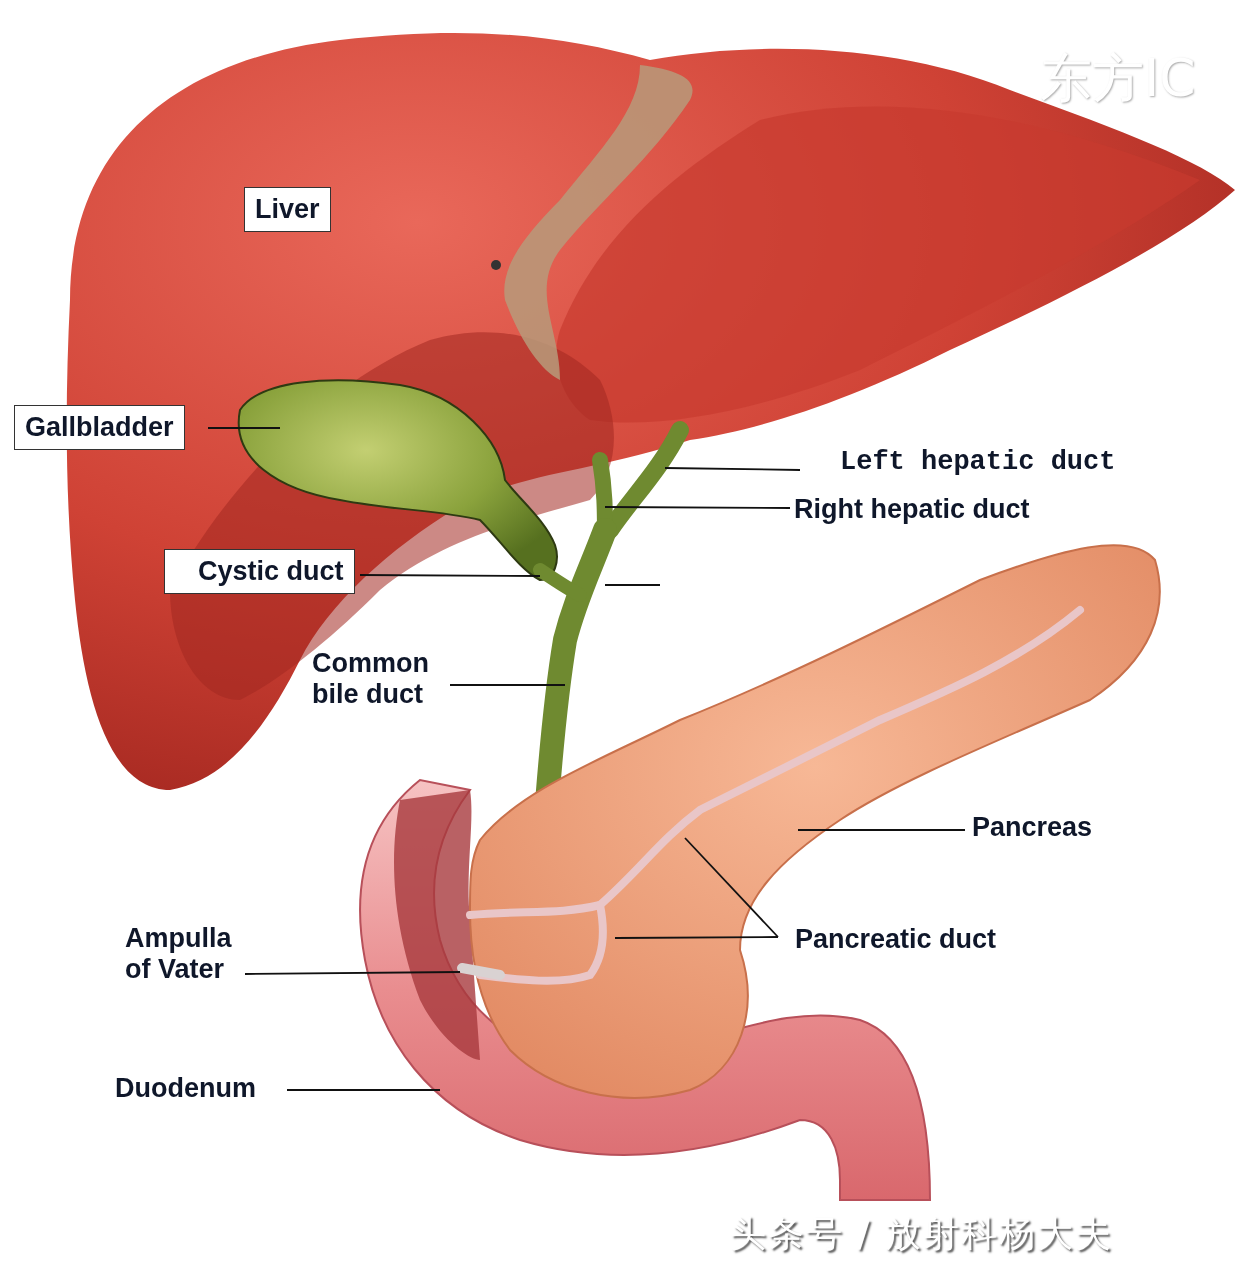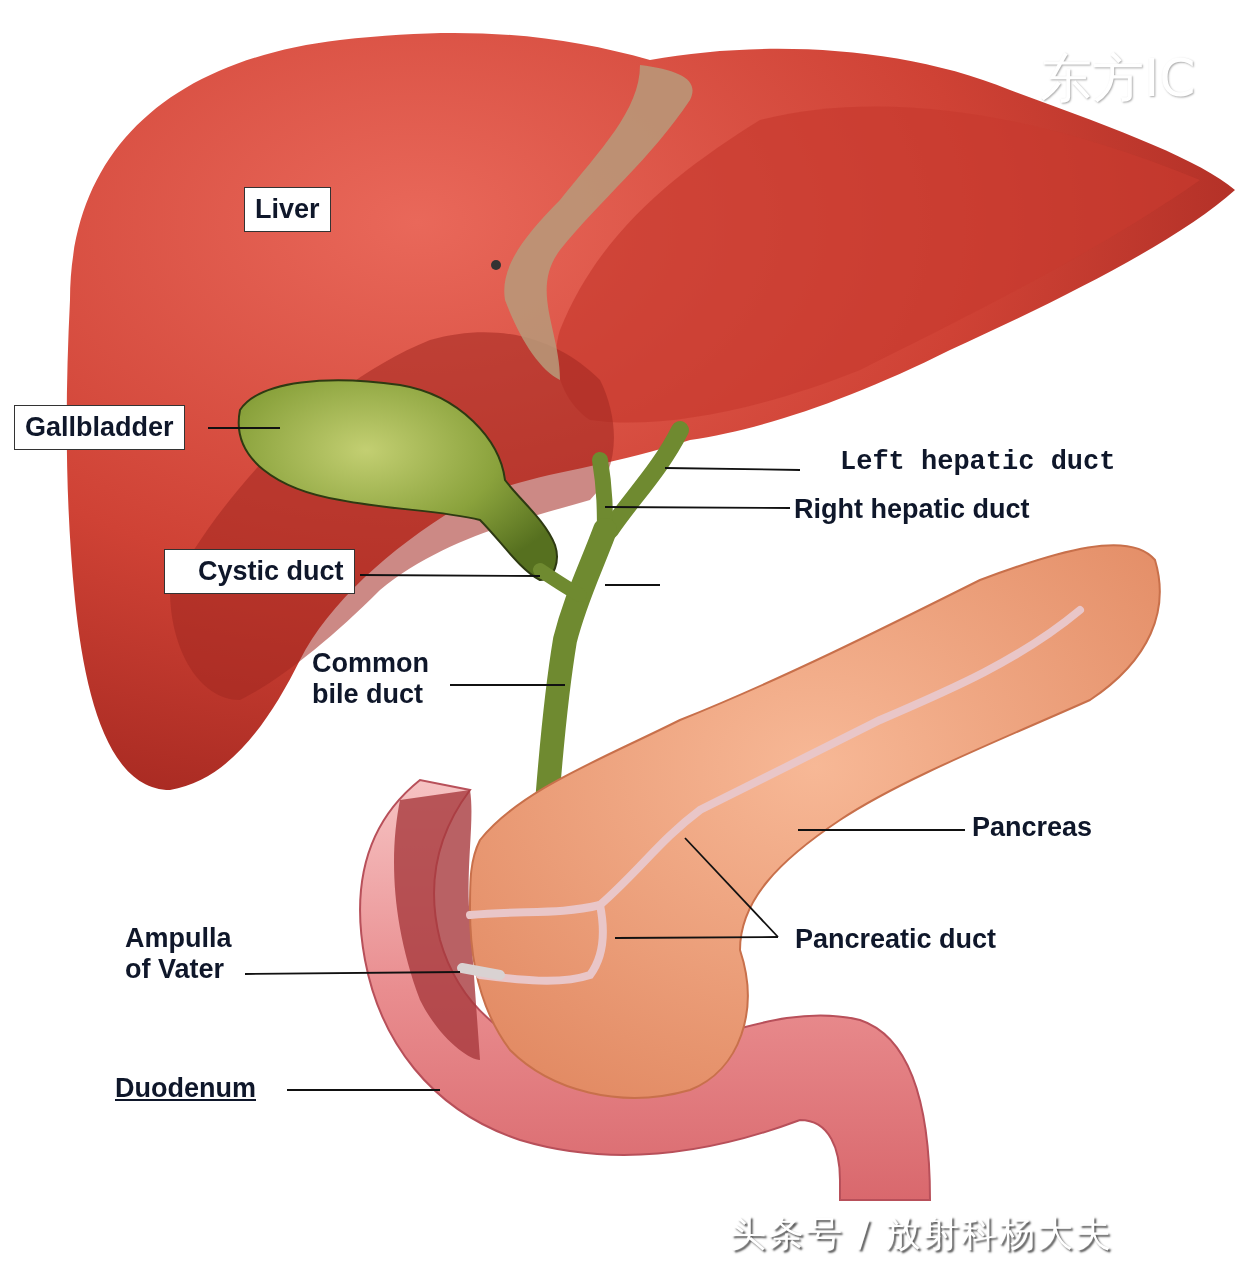--- a/index.html
+++ b/index.html
@@ -94,16 +94,16 @@
 <div class="label" style="left:312px;top:648px;">
   <div>Common</div>
   <div>bile duct</div>
 </div>
 <div class="label" style="left:972px;top:812px;">Pancreas</div>
 <div class="label" style="left:795px;top:924px;">Pancreatic duct</div>
 <div class="label" style="left:125px;top:923px;">
   <div>Ampulla</div>
   <div>of Vater</div>
 </div>
-<div class="label" style="left:115px;top:1073px;text-decoration:underline;">Duodenum</div>
+<div class="label" style="left:115px;top:1073px;">Duodenum</div>
 
 <div class="wm-top">东方IC</div>
 <div class="wm-bottom">头条号 / 放射科杨大夫</div>
 
 </body></html>

